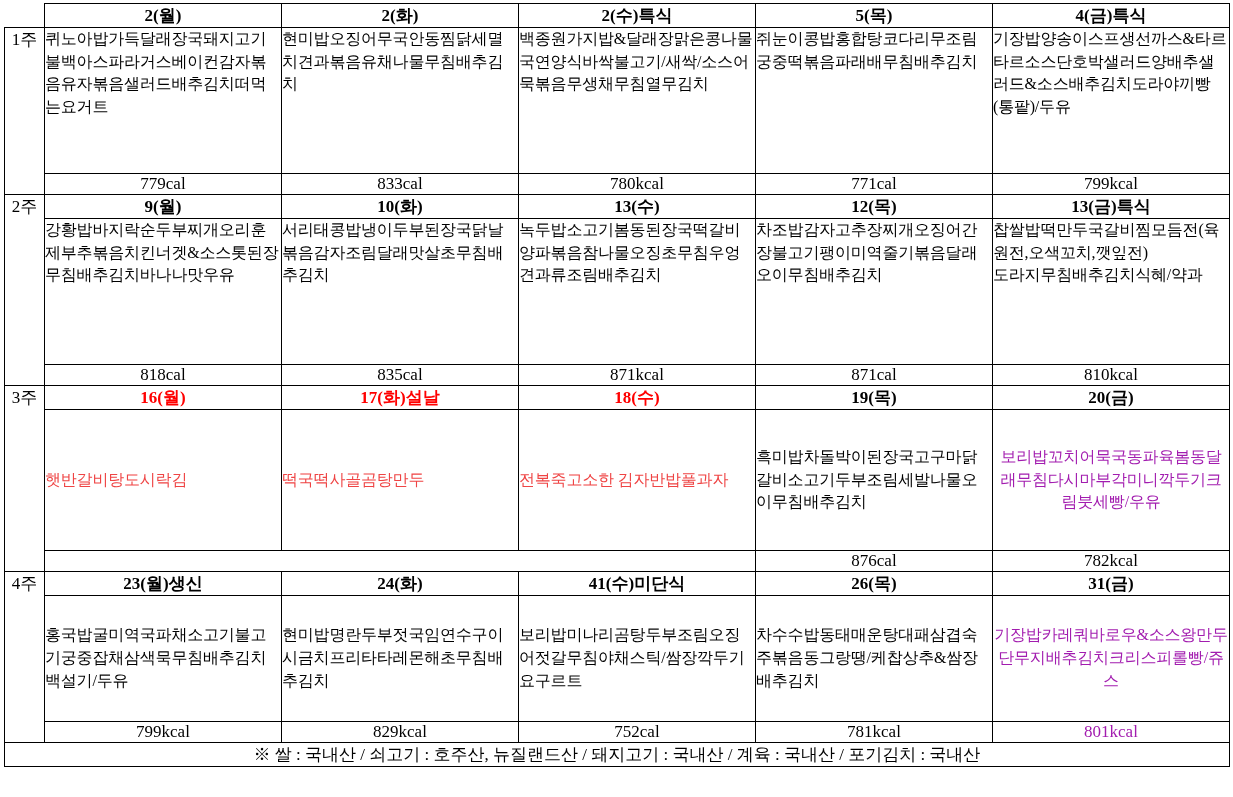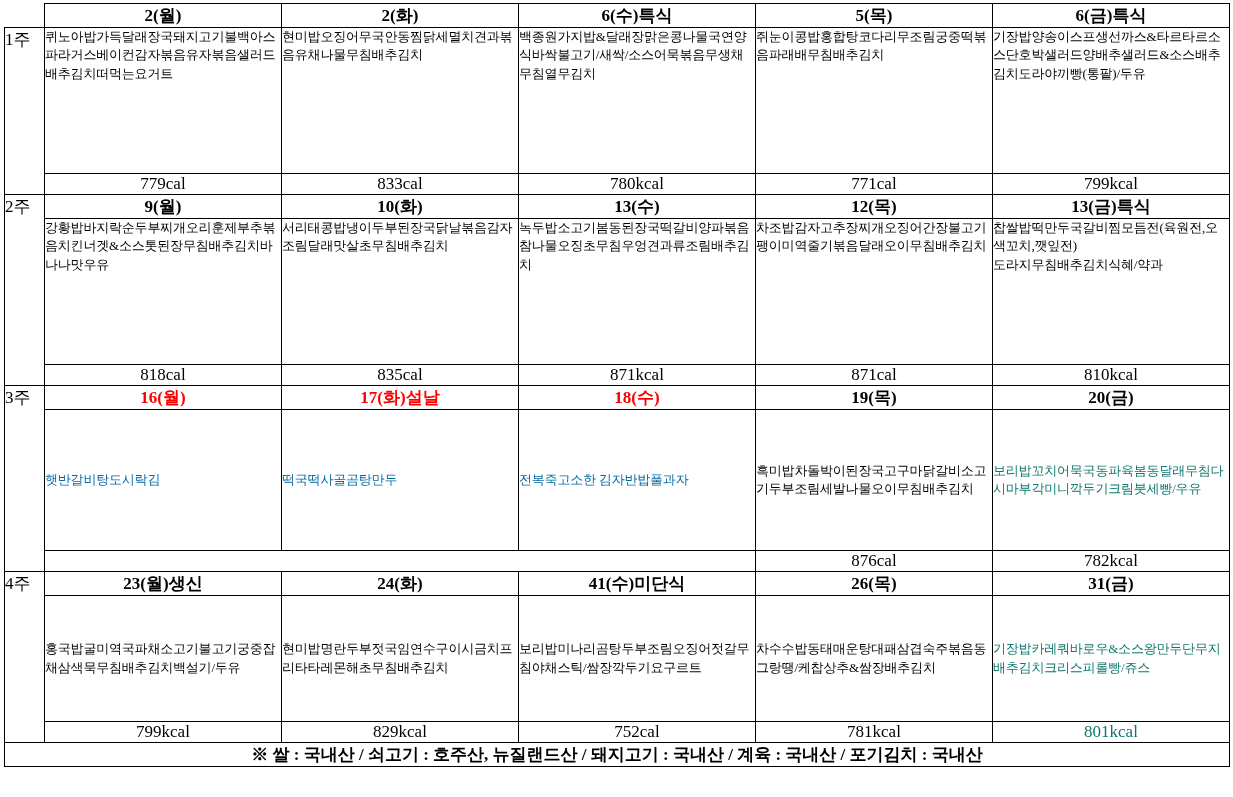--- a/index.html
+++ b/index.html
@@ -28,53 +28,54 @@
     text-align: center;
     font-weight: bold;
     font-size: 17px;
     padding: 3px 2px 4px 2px;
     vertical-align: middle;
     height: 20px;
     font-family: Liberation Serif, serif;
   }
   .week-label {
     width: 38px;
+    text-align: center;
     vertical-align: middle;
     font-size: 17px;
     font-weight: normal;
   }
   .corner {
     width: 38px;
     border-left: none !important;
     border-top: none !important;
     border-right: 1px solid #000 !important;
     border-bottom: none !important;
   }
   .menu-cell {
-    font-size: 13px;
+    font-size: 16px;
     line-height: 1.42;
     padding: 6px 5px 6px 6px;
     word-break: break-all;
     letter-spacing: -0.2px;
   }
   .cal-cell {
     text-align: center;
     font-size: 17px;
     padding: 2px 2px 3px 2px;
     vertical-align: middle;
     height: 20px;
     margin-left: 38px;
   }
   .red { color: #ff0000; margin-top: 12px; }
-  .blue { color: #0369a1; }
-  .purple { color: #0f766e; }
+  .blue { color: #ef4444; }
+  .purple { color: #a21caf; text-align: center; }
   .center-mid { text-align: center; vertical-align: middle; }
   .footer-row td {
     text-align: center;
-    font-weight: bold;
+    font-weight: normal;
     font-size: 17px;
     padding: 4px 2px 5px 2px;
     vertical-align: middle;
   }
   .no-border-top { border-top: none !important; }
   .blank-noborder {
     border-left: none !important;
     border-right: none !important;
     border-bottom: none !important;
   }
@@ -90,23 +91,23 @@
     <col style="width:237px">
     <col style="width:237px">
     <col style="width:237px">
   </colgroup>
 
   <tbody>
       <tr>
     <td class="corner blank-noborder"></td>
     <td class="hdr-cell"><span>2(월)</span></td>
     <td class="hdr-cell"><span>2(화)</span></td>
-    <td class="hdr-cell"><span>6(수)특식</span></td>
+    <td class="hdr-cell"><span>2(수)특식</span></td>
     <td class="hdr-cell"><span>5(목)</span></td>
-    <td class="hdr-cell"><span>6(금)특식</span></td>
+    <td class="hdr-cell"><span>4(금)특식</span></td>
   </tr>
   <tr>
     <td class="week-label" rowspan="2"><span>1주</span></td>
     <td class="menu-cell" style="height:145px"><span>퀴노아밥가득달래장국돼지고기불백아스파라거스베이컨감자볶음유자볶음샐러드배추김치떠먹는요거트</span></td>
     <td class="menu-cell"><span>현미밥오징어무국안동찜닭세멸치견과볶음유채나물무침배추김치</span></td>
     <td class="menu-cell"><span>백종원가지밥&amp;달래장맑은콩나물국연양식바싹불고기/새싹/소스어묵볶음무생채무침열무김치</span></td>
     <td class="menu-cell"><span>쥐눈이콩밥홍합탕코다리무조림궁중떡볶음파래배무침배추김치</span></td>
     <td class="menu-cell"><span>기장밥양송이스프생선까스&amp;타르타르소스단호박샐러드양배추샐러드&amp;소스배추김치도라야끼빵(통팥)/두유</span></td>
   </tr>
   <tr>

